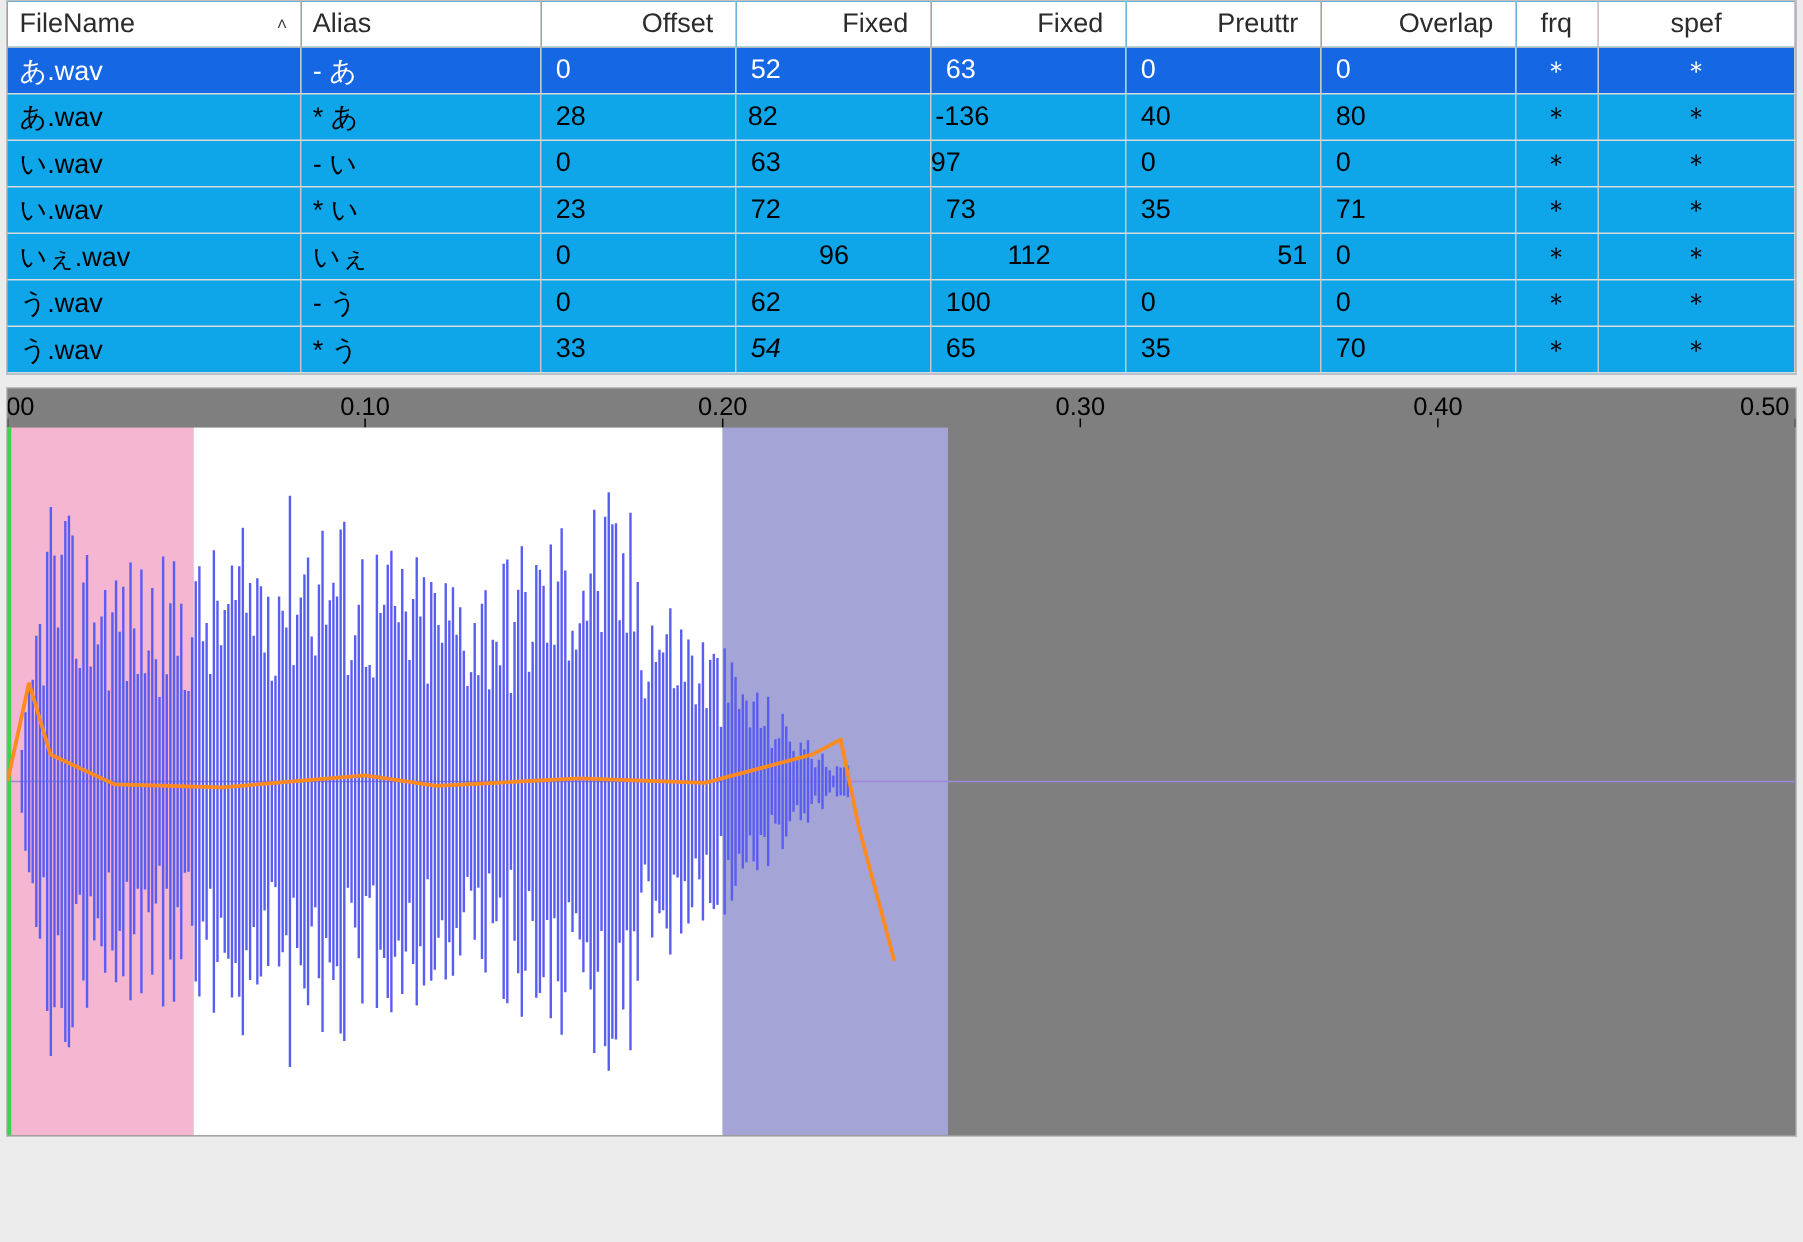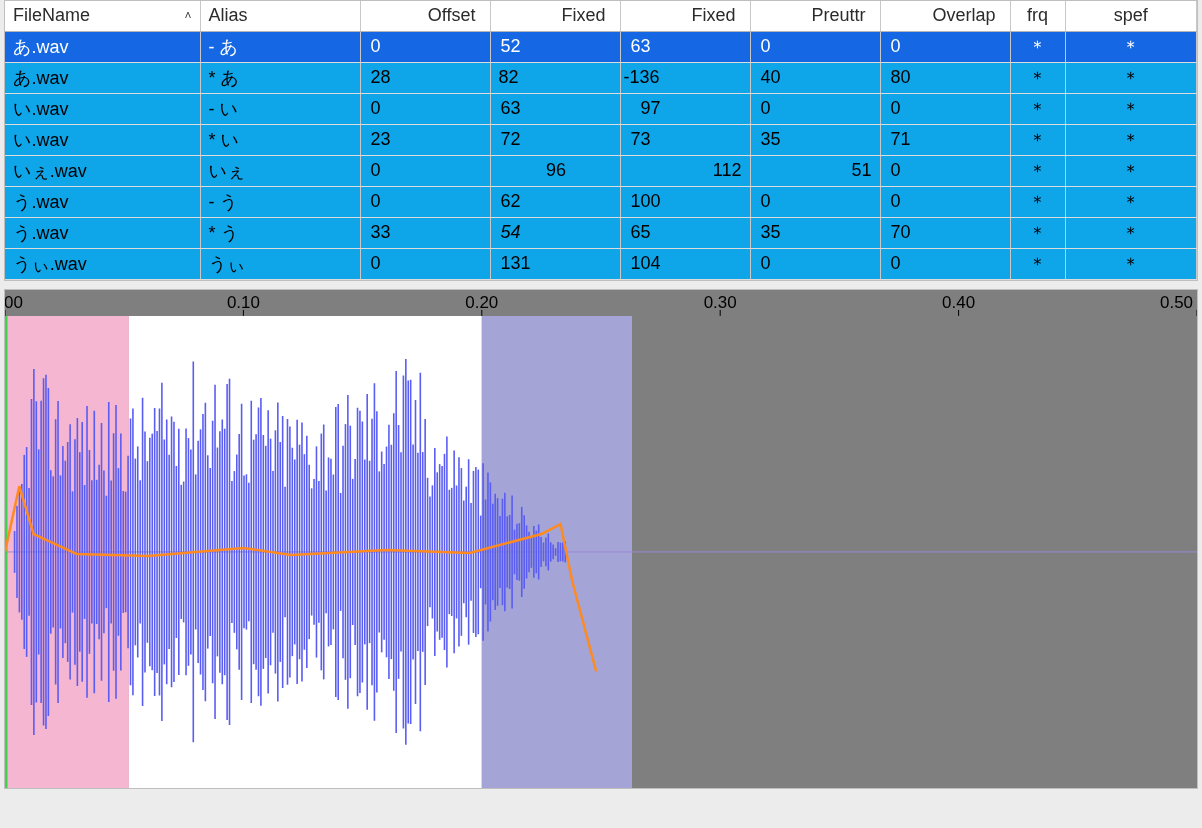--- a/index.html
+++ b/index.html
@@ -118,21 +118,21 @@
           <td class="num" style="text-align: left; padding-left: 10px;">40</td>
           <td class="num" style="text-align: left; padding-left: 10px;">80</td>
           <td class="star"><span class="star-glyph">＊</span></td>
           <td class="star"><span class="star-glyph">＊</span></td>
         </tr>
         <tr>
           <td>い.wav</td>
           <td>- い</td>
           <td class="num" style="text-align: left; padding-left: 10px;">0</td>
           <td class="num" style="text-align: left; padding-left: 10px;">63</td>
-          <td class="num" style="text-align: left; padding-left: 20px; margin-left: 16px;">97</td>
+          <td class="num" style="text-align: left; padding-left: 0; margin-left: 16px;">97</td>
           <td class="num" style="text-align: left; padding-left: 10px;">0</td>
           <td class="num" style="text-align: left; padding-left: 10px;">0</td>
           <td class="star"><span class="star-glyph">＊</span></td>
           <td class="star"><span class="star-glyph">＊</span></td>
         </tr>
         <tr>
           <td>い.wav</td>
           <td>* い</td>
           <td class="num" style="text-align: left; padding-left: 10px;">23</td>
           <td class="num" style="text-align: left; padding-left: 10px;">72</td>
@@ -140,21 +140,21 @@
           <td class="num" style="text-align: left; padding-left: 10px;">35</td>
           <td class="num" style="text-align: left; padding-left: 10px;">71</td>
           <td class="star"><span class="star-glyph">＊</span></td>
           <td class="star"><span class="star-glyph">＊</span></td>
         </tr>
         <tr>
           <td>いぇ.wav</td>
           <td>いぇ</td>
           <td class="num" style="text-align: left; padding-left: 10px;">0</td>
           <td class="num" style="text-align: center; padding-left: 10px;">96</td>
-          <td class="num" style="text-align: right; padding-left: 10px;">112</td>
+          <td class="num" style="text-align: center; padding-left: 10px;">112</td>
           <td class="num" style="text-align: right; padding-left: 26px;">51</td>
           <td class="num" style="text-align: left; padding-left: 10px;">0</td>
           <td class="star"><span class="star-glyph">＊</span></td>
           <td class="star"><span class="star-glyph">＊</span></td>
         </tr>
         <tr>
           <td>う.wav</td>
           <td>- う</td>
           <td class="num" style="text-align: left; padding-left: 10px;">0</td>
           <td class="num" style="text-align: left; padding-left: 10px;">62</td>
@@ -165,31 +165,20 @@
           <td class="star"><span class="star-glyph">＊</span></td>
         </tr>
         <tr>
           <td>う.wav</td>
           <td>* う</td>
           <td class="num" style="text-align: left; padding-left: 10px;">33</td>
           <td class="num" style="text-align: left; padding-left: 10px; font-style: italic;">54</td>
           <td class="num" style="text-align: left; padding-left: 10px;">65</td>
           <td class="num" style="text-align: left; padding-left: 10px;">35</td>
           <td class="num" style="text-align: left; padding-left: 10px;">70</td>
-          <td class="star"><span class="star-glyph">＊</span></td>
-          <td class="star"><span class="star-glyph">＊</span></td>
-        </tr>
-        <tr>
-          <td>うぃ.wav</td>
-          <td>うぃ</td>
-          <td class="num" style="text-align: left; padding-left: 10px;">0</td>
-          <td class="num" style="text-align: left; padding-left: 10px;">131</td>
-          <td class="num" style="text-align: left; padding-left: 10px;">104</td>
-          <td class="num" style="text-align: left; padding-left: 10px;">0</td>
-          <td class="num" style="text-align: left; padding-left: 10px;">0</td>
           <td class="star"><span class="star-glyph">＊</span></td>
           <td class="star"><span class="star-glyph">＊</span></td>
         </tr>
       </tbody>
 </table>
 </div>
 
 <div class="wave-wrap">
   <svg class="wave-svg" id="wavesvg" viewBox="0 0 1194 500" preserveAspectRatio="none">
       <rect x="0" y="0" width="1194" height="500" fill="#7f7f7f"></rect>

